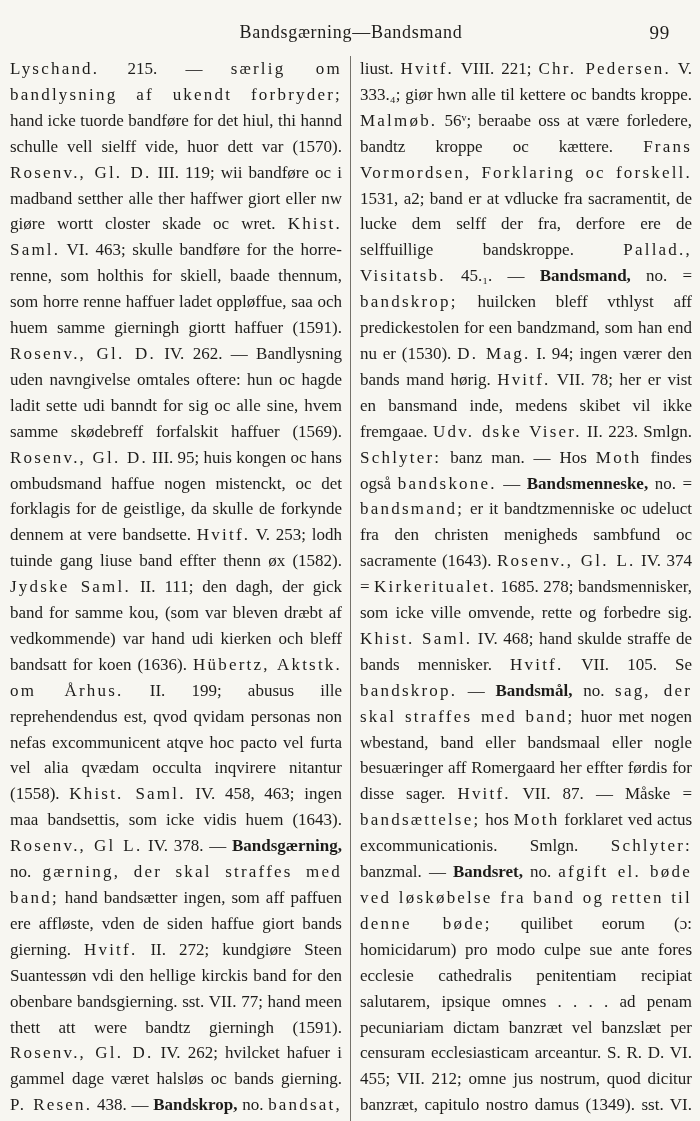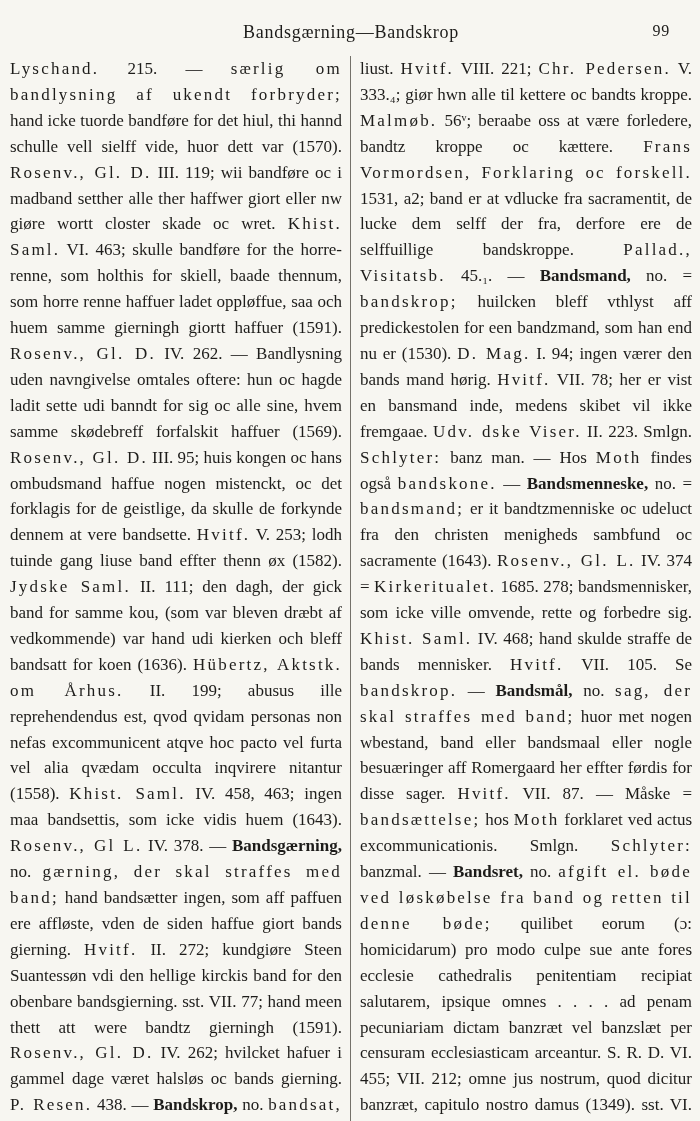--- a/index.html
+++ b/index.html
@@ -31,21 +31,21 @@
     position: absolute;
     left: 0;
     right: 0;
     text-align: center;
     top: 0;
   }
   .page-number {
     position: absolute;
     right: 22px;
     top: 0;
-    font-size: 16px;
+    font-size: 19px;
     margin-left: 45px;
   }
   .columns {
     display: flex;
     align-items: stretch;
   }
   .col {
     width: 334px;
     font-size: 17px;
     line-height: 25.9px;
@@ -62,20 +62,20 @@
   }
   .seg-b  { font-weight: bold; margin-top: 40px; }
   .seg-sp { letter-spacing: 0.13em; }
   .seg-p  { letter-spacing: 0; }
 </style>
 </head>
 <body>
 
 <div class="page">
   <div class="page-header">
-    <span class="running-title">Bandsgærning—Bandskrop</span>
+    <span class="running-title">Bandsgærning—Bandsmand</span>
     <span class="page-number">99</span>
   </div>
   <div class="columns">
     <div class="col col-left"><span class="seg-sp">Lyschand.</span><span class="seg-p"> 215. — </span><span class="seg-sp">særlig om bandlysning af ukendt forbryder;</span><span class="seg-p"> hand icke tuorde bandføre for det hiul, thi hannd schulle vell sielff vide, huor dett var (1570). </span><span class="seg-sp">Rosenv., Gl. D.</span><span class="seg-p"> III. 119; wii bandføre oc i madband setther alle ther haffwer giort eller nw giøre wortt closter skade oc wret. </span><span class="seg-sp">Khist. Saml.</span><span class="seg-p"> VI. 463; skulle bandføre for the horre-renne, som holthis for skiell, baade thennum, som horre renne haffuer ladet oppløffue, saa och huem samme gierningh giortt haffuer (1591). </span><span class="seg-sp">Rosenv., Gl. D.</span><span class="seg-p"> IV. 262. — Bandlysning uden navngivelse omtales oftere: hun oc hagde ladit sette udi banndt for sig oc alle sine, hvem samme skødebreff forfalskit haffuer (1569). </span><span class="seg-sp">Rosenv., Gl. D.</span><span class="seg-p"> III. 95; huis kongen oc hans ombudsmand haffue nogen mistenckt, oc det forklagis for de geistlige, da skulle de forkynde dennem at vere bandsette. </span><span class="seg-sp">Hvitf.</span><span class="seg-p"> V. 253; lodh tuinde gang liuse band effter thenn øx (1582). </span><span class="seg-sp">Jydske Saml.</span><span class="seg-p"> II. 111; den dagh, der gick band for samme kou, (som var bleven dræbt af vedkommende) var hand udi kierken och bleff bandsatt for koen (1636). </span><span class="seg-sp">Hübertz, Aktstk. om Århus.</span><span class="seg-p"> II. 199; abusus ille reprehendendus est, qvod qvidam personas non nefas excommunicent atqve hoc pacto vel furta vel alia qvædam occulta inqvirere nitantur (1558). </span><span class="seg-sp">Khist. Saml.</span><span class="seg-p"> IV. 458, 463; ingen maa bandsettis, som icke vidis huem (1643). </span><span class="seg-sp">Rosenv., Gl L.</span><span class="seg-p"> IV. 378. — </span><span class="seg-b">Bandsgærning,</span><span class="seg-p"> no. </span><span class="seg-sp">gærning, der skal straffes med band;</span><span class="seg-p"> hand bandsætter ingen, som aff paffuen ere affløste, vden de siden haffue giort bands gierning. </span><span class="seg-sp">Hvitf.</span><span class="seg-p"> II. 272; kundgiøre Steen Suantessøn vdi den hellige kirckis band for den obenbare bandsgierning. sst. VII. 77; hand meen thett att were bandtz gierningh (1591). </span><span class="seg-sp">Rosenv., Gl. D.</span><span class="seg-p"> IV. 262; hvilcket hafuer i gammel dage været halsløs oc bands gierning. </span><span class="seg-sp">P. Resen.</span><span class="seg-p"> 438. — </span><span class="seg-b">Bandskrop,</span><span class="seg-p"> no. </span><span class="seg-sp">bandsat, slet menneske;</span></div>
     <div class="col col-right"><span class="seg-p">liust. </span><span class="seg-sp">Hvitf.</span><span class="seg-p"> VIII. 221; </span><span class="seg-sp">Chr. Pedersen.</span><span class="seg-p"> V. 333.₄; giør hwn alle til kettere oc bandts kroppe. </span><span class="seg-sp">Malmøb.</span><span class="seg-p"> 56ᵛ; beraabe oss at være forledere, bandtz kroppe oc kættere. </span><span class="seg-sp">Frans Vormordsen, Forklaring oc forskell.</span><span class="seg-p"> 1531, a2; band er at vdlucke fra sacramentit, de lucke dem selff der fra, derfore ere de selffuillige bandskroppe. </span><span class="seg-sp">Pallad., Visitatsb.</span><span class="seg-p"> 45.₁. — </span><span class="seg-b">Bandsmand,</span><span class="seg-p"> no. = </span><span class="seg-sp">bandskrop;</span><span class="seg-p"> huilcken bleff vthlyst aff predickestolen for een bandzmand, som han end nu er (1530). </span><span class="seg-sp">D. Mag.</span><span class="seg-p"> I. 94; ingen værer den bands mand hørig. </span><span class="seg-sp">Hvitf.</span><span class="seg-p"> VII. 78; her er vist en bansmand inde, medens skibet vil ikke fremgaae. </span><span class="seg-sp">Udv. dske Viser.</span><span class="seg-p"> II. 223. Smlgn. </span><span class="seg-sp">Schlyter:</span><span class="seg-p"> banz man. — Hos </span><span class="seg-sp">Moth</span><span class="seg-p"> findes også </span><span class="seg-sp">bandskone.</span><span class="seg-p"> — </span><span class="seg-b">Bandsmenneske,</span><span class="seg-p"> no. = </span><span class="seg-sp">bandsmand;</span><span class="seg-p"> er it bandtzmenniske oc udeluct fra den christen menigheds sambfund oc sacramente (1643). </span><span class="seg-sp">Rosenv., Gl. L.</span><span class="seg-p"> IV. 374 = </span><span class="seg-sp">Kirkeritualet.</span><span class="seg-p"> 1685. 278; bandsmennisker, som icke ville omvende, rette og forbedre sig. </span><span class="seg-sp">Khist. Saml.</span><span class="seg-p"> IV. 468; hand skulde straffe de bands mennisker. </span><span class="seg-sp">Hvitf.</span><span class="seg-p"> VII. 105. Se </span><span class="seg-sp">bandskrop.</span><span class="seg-p"> — </span><span class="seg-b">Bandsmål,</span><span class="seg-p"> no. </span><span class="seg-sp">sag, der skal straffes med band;</span><span class="seg-p"> huor met nogen wbestand, band eller bandsmaal eller nogle besuæringer aff Romergaard her effter førdis for disse sager. </span><span class="seg-sp">Hvitf.</span><span class="seg-p"> VII. 87. — Måske = </span><span class="seg-sp">bandsættelse;</span><span class="seg-p"> hos </span><span class="seg-sp">Moth</span><span class="seg-p"> forklaret ved actus excommunicationis. Smlgn. </span><span class="seg-sp">Schlyter:</span><span class="seg-p"> banzmal. — </span><span class="seg-b">Bandsret,</span><span class="seg-p"> no. </span><span class="seg-sp">afgift el. bøde ved løskøbelse fra band og retten til denne bøde;</span><span class="seg-p"> quilibet eorum (ɔ: homicidarum) pro modo culpe sue ante fores ecclesie cathedralis penitentiam recipiat salutarem, ipsique omnes . . . . ad penam pecuniariam dictam banzræt vel banzslæt per censuram ecclesiasticam arceantur. S. R. D. VI. 455; VII. 212; omne jus nostrum, quod dicitur banzræt, capitulo nostro damus (1349). sst. VI. 461; (1359). sst. VI. 463; hans canicker skulde opbære all bandsret. </span></div>
   </div>
 </div>
 
 </body></html>

